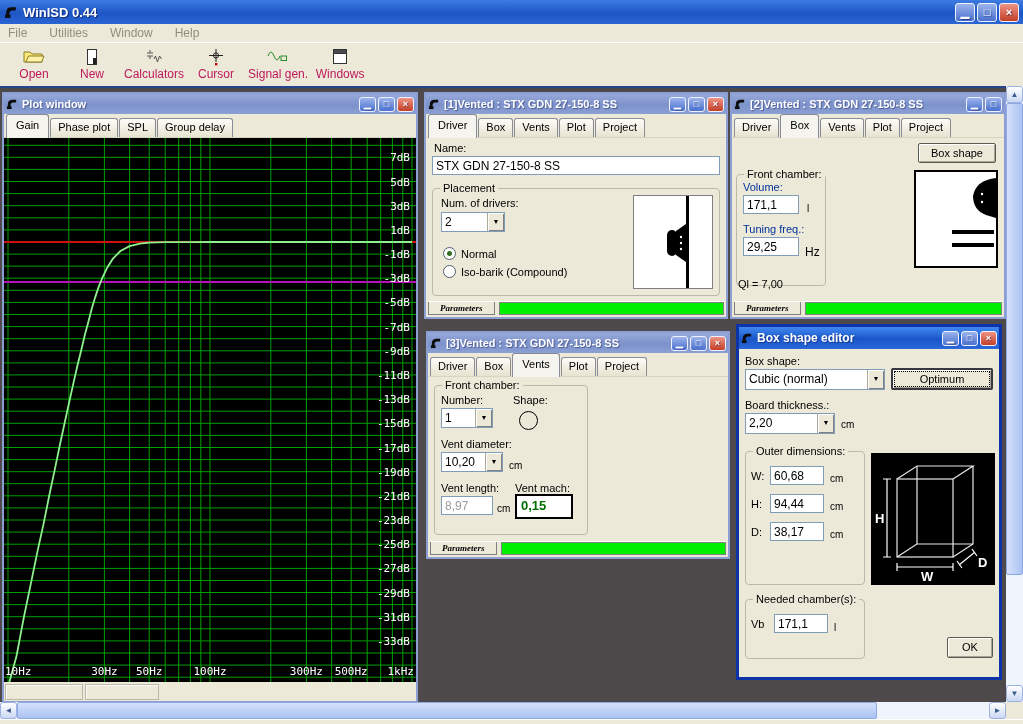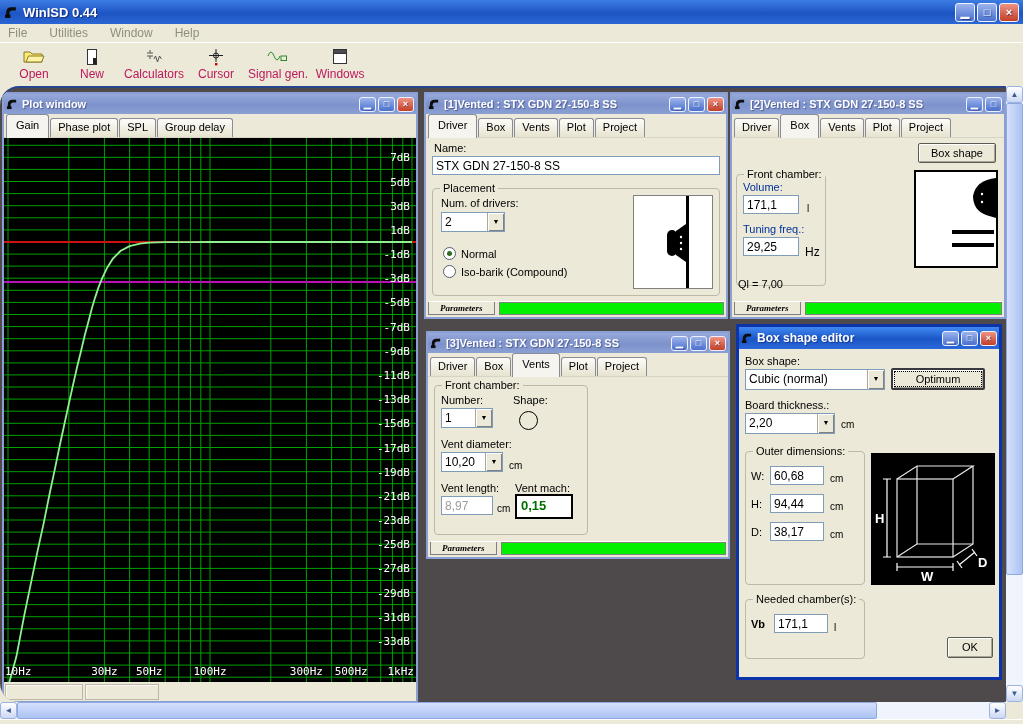--- a/index.html
+++ b/index.html
@@ -18,21 +18,21 @@
   .xpbtn.small{width:17px;height:15px;line-height:13px;font-size:9px;}
   .menubar{position:absolute;left:0;top:24px;width:1023px;height:18px;background:#ece9d8;
     display:flex;align-items:center;gap:22px;padding-left:8px;color:#8f8e7f;font-size:12px;}
   .toolbar{position:absolute;left:0;top:42px;width:1023px;height:44px;background:#ece9d8;
     border-top:1px solid #fff;box-sizing:border-box;display:flex;align-items:center;gap:6px;padding-left:8px;}
   .tool{display:flex;flex-direction:column;align-items:center;justify-content:center;
     min-width:52px;height:40px;gap:1px;font-size:12px;color:#be185d;}
   .tool svg{display:block;}
   
   .mdi{position:absolute;left:0;top:86px;width:1023px;height:616px;background:#4e4a4b;
-    border-top:2px solid #26458c;box-sizing:border-box;overflow:hidden;border-radius:19px;}
+    border-top:2px solid #26458c;box-sizing:border-box;overflow:hidden;}
   
   .child{position:absolute;background:#ece9d8;border:2px solid #8b9fd4;box-sizing:border-box;}
   .child.active{border:3px solid #0d33a8;}
   .ctitle{height:20px;display:flex;align-items:center;gap:4px;padding:0 2px;
     background:linear-gradient(180deg,#97a9da 0%,#7d92cb 55%,#8ba0d3 100%);
     color:#fff;font-weight:bold;font-size:11px;text-shadow:1px 1px 1px rgba(0,0,60,.4);white-space:nowrap;overflow:hidden;}
   .child.active .ctitle{height:22px;font-size:12px;
     background:linear-gradient(180deg,#4189f2 0%,#1a56c8 55%,#2b68da 100%);}
   .tabs{display:flex;align-items:flex-end;height:24px;padding:2px 2px 0 2px;box-sizing:border-box;
     border-bottom:1px solid #d8d4c4;}
@@ -449,21 +449,21 @@
         <div class="xpbtn small"><span>□</span></div>
         <div class="xpbtn small close"><span>×</span></div>
       </div>
     </div>
     <div style="position:relative;height:328px;">
       <span class="lbl" style="left:6px;top:6px;">Box shape:</span>
       <div class="combo" style="left:6px;top:20px;width:140px;height:21px;">
         <span class="val">Cubic (normal)</span>
         <span class="arrow">▼</span>
       </div>
-      <div class="btn focused" style="left:152px;top:19px;width:94px;height:22px;line-height:18px;">Optimum</div>
+      <div class="btn focused" style="left:152px;top:19px;width:102px;height:22px;line-height:18px;">Optimum</div>
       <span class="lbl" style="left:6px;top:50px;">Board thickness.:</span>
       <div class="combo" style="left:6px;top:64px;width:90px;height:21px;">
         <span class="val">2,20</span>
         <span class="arrow">▼</span>
       </div>
       <span class="unit" style="left:102px;top:70px;">cm</span>
 
       <div class="group" style="left:6px;top:102px;width:120px;height:134px;">
         <span class="glabel">Outer dimensions:</span>
         <span class="lbl" style="left:5px;top:18px;">W:</span>
@@ -491,21 +491,21 @@
             <path d="M88 112 L104 99 M86 108 l5 7 M101 96 l5 7"></path>
           </g>
           <text x="4" y="70" fill="#fff" font-size="13" font-weight="bold" font-family="Liberation Sans, sans-serif">H</text>
           <text x="50" y="128" fill="#fff" font-size="13" font-weight="bold" font-family="Liberation Sans, sans-serif">W</text>
           <text x="107" y="114" fill="#fff" font-size="13" font-weight="bold" font-family="Liberation Sans, sans-serif">D</text>
         </svg>
       </div>
 
       <div class="group" style="left:6px;top:250px;width:120px;height:60px;">
         <span class="glabel">Needed chamber(s):</span>
-        <span class="lbl" style="left:5px;top:18px;font-weight:bold;">Vb</span>
+        <span class="lbl" style="left:5px;top:18px;">Vb</span>
         <input class="txt" style="left: 28px; top: 14px; width: 54px; height: 19px;" value="171,1">
         <span class="unit" style="left:88px;top:22px;">l</span>
       </div>
 
       <div class="btn" style="left:208px;top:288px;width:46px;height:21px;line-height:19px;">OK</div>
     </div>
   </div>
 
 </div>
 

